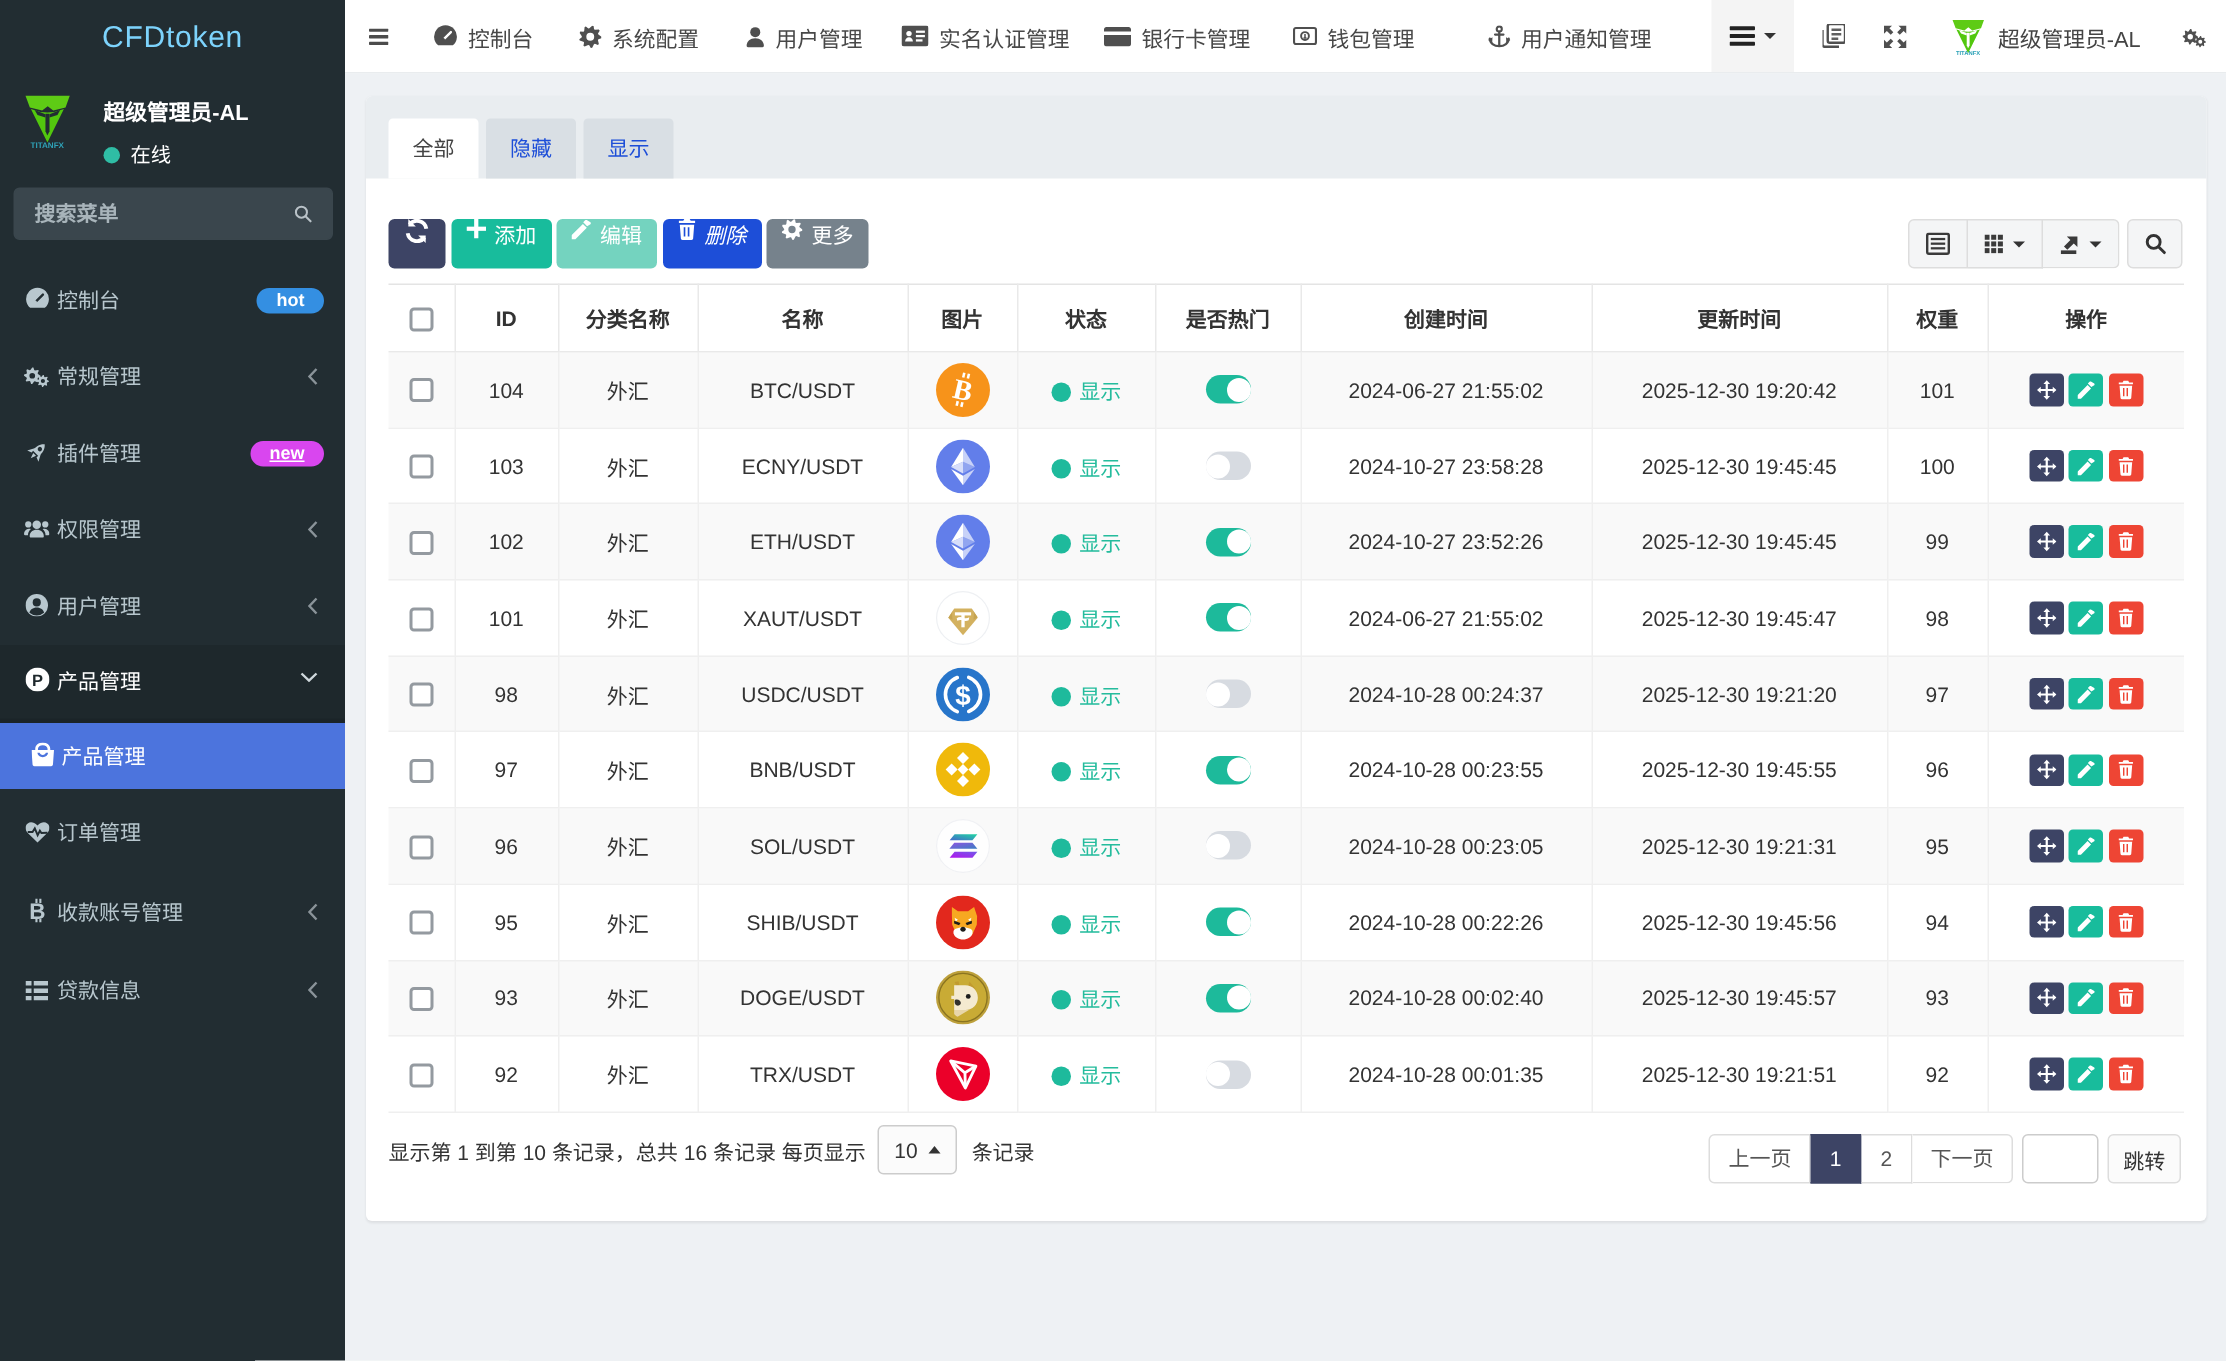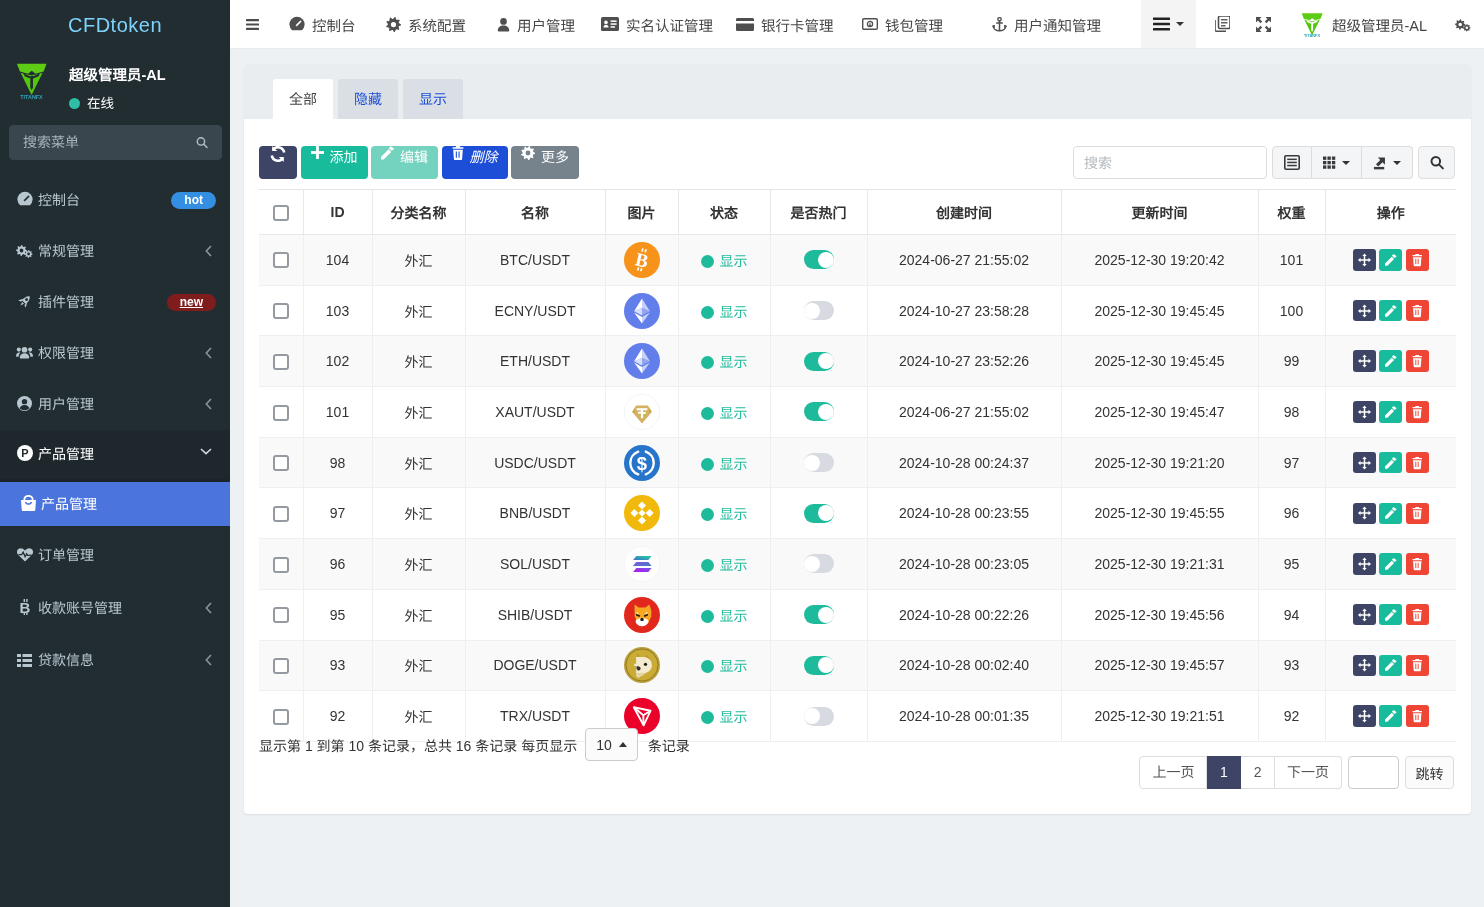--- a/index.html
+++ b/index.html
@@ -7,50 +7,50 @@
 body { background:#eef1f4; }
 .sidebar { position:absolute; left:0; top:0; width:230px; height:907px; background:#222d32; z-index:5; }
 .brand { height:48px; line-height:50px; text-align:center; color:#7dd3fc; font-size:20px; letter-spacing:.5px; }
 .userpanel { height:76.5px; padding:14px 15px 0 15.5px; }
 .userpanel .uimg { float:left; width:31px; height:37px; }
 .userpanel .uinfo { margin-left:53.5px; padding-top:0; }
 .uinfo .n1 { color:#fff; font-weight:bold; font-size:14.5px; margin-bottom:8px; margin-top:1px; }
 .uinfo .n2 { color:#fff; font-size:13.5px; }
 .dot-online { display:inline-block; width:11px; height:11px; border-radius:50%; background:#2fbda5; margin-right:7px; vertical-align:-1px; }
 .sb-search { margin:0 8px 0 9px; position:relative; }
-.sb-search input { width:100%; height:35px; background:#3a464d; border:1px solid #3a464d; border-radius:4px; color:#ccc; padding:0 20px 0 13px; font-size:14px; font-family:"Liberation Sans",sans-serif; }
+.sb-search input { width:100%; height:35px; background:#3a464d; border:1px solid #3a464d; border-radius:4px; color:#ccc; padding:0 20px 0 13px; font-size:14px; font-family:"Liberation Sans",sans-serif;font-weight:bold; }
 .sb-search input::placeholder { color:#a8b4ba; }
 .sb-search .sic { position:absolute; right:14px; top:10px; }
 .menu { list-style:none; margin-top:15px; }
 .menu > li { position:relative; height:51px; line-height:51px; color:#b8c7ce; font-size:14px; }
 .mic { display:inline-block; width:17px; text-align:center; margin:0 5px 0 16px; vertical-align:-2px; }
 .badge { position:absolute; right:14px; top:17px; font-size:12px; font-weight:bold; color:#fff; border-radius:9px; padding:2px 13px 2px; line-height:13px; }
 .badge.hot { background:#348fe2; }
-.badge.new { background:#7f1d1d;text-decoration:underline; }
+.badge.new { background:#d946ef;text-decoration:underline; }
 .chev { position:absolute; right:18px; top:50%; margin-top:-6px; line-height:0; }
 .menu-rest { margin-top:0; }
 .menu-rest > li { height:52px; line-height:52px; }
 .menu-rest > li:first-child { height:56px; line-height:58px; }
 .treeview-open { background:#1b2428; }
 .treeview-open > .tv-head { position:relative; background:#1e282c; color:#fff; height:49px; line-height:49px; font-size:14px; }
 .submenu { list-style:none; padding-top:3px; }
 .submenu li { height:53px; line-height:53px; color:#8aa4af; }
 .submenu li .mic { margin-left:20px; margin-right:4px; }
 .submenu li.active { background:#4c74dd; color:#fff; height:44px; line-height:44px; }
 
 .main { position:absolute; left:230px; top:0; right:0; bottom:0; }
 .topnav { position:relative; height:49px; background:#fff; border-bottom:1px solid #e9ecee; }
 .nav-it { position:absolute; top:0; height:48px; display:flex; align-items:center; color:#484848; font-size:14.5px; white-space:nowrap; }
 .nav-it .ig { margin-right:7px; display:inline-flex; }
 .nr-box { position:absolute; top:0; height:48px; background:#f4f4f4; display:flex; align-items:center; justify-content:center; }
 .caret-d { display:inline-block; width:0; height:0; border-left:4px solid transparent; border-right:4px solid transparent; border-top:4.5px solid #333; }
 .content { position:absolute; left:0; top:49px; right:0; bottom:0; background:#eef1f4; }
 .card { position:absolute; left:14px; top:15px; width:1227px; height:750px; background:#fff; border-radius:4px; box-shadow:0 1px 2px rgba(0,0,0,.08); }
 .card-head { height:55px; background:#e9edf0; border-radius:4px 4px 0 0; padding:15px 15px 0; }
-.tabs { display:flex;margin-left:14px; }
+.tabs { display:flex; }
 .tab { height:40px; line-height:41px; padding:0 16px; font-size:14px; margin-right:5px; border-radius:3px 3px 0 0; }
 .tab.on { background:#fff; color:#444; }
 .tab.off { background:#d9dfe4; color:#1d4ed8; }
 .card-body { position:relative; height:695px; padding:0 15px; }
 .toolbar { position:absolute; left:15px; top:27px; height:33px; display:flex; }
 .btn { height:33px; border:none; border-radius:4px; color:#fff; font-size:14px; display:flex; align-items:flex-start; padding:0 10px; margin-right:3.5px; font-family:"Liberation Sans",sans-serif; }
 .btn svg { margin-right:6px; }
 .btn-dark { background:#3d4465; padding:0 11px; } .btn-dark svg { margin-right:0; }
 .btn-green { background:#18bc9c; }
 .btn-green-dis { background:#74d3bf; }
@@ -80,21 +80,21 @@
 .tg.on { background:#1dba9b; }
 .tg.off { background:#d7dbe1; }
 .tg .k { position:absolute; top:1.5px; width:16px; height:16px; background:#fff; border-radius:50%; }
 .tg.on .k { right:0px; }
 .tg.off .k { left:0px; }
 .acts { display:flex; justify-content:center; }
 .abtn { width:23px; height:21.5px; border-radius:3px; margin:0 1.8px; display:flex; align-items:center; justify-content:center; }
 .a-dark { background:#3d4465; }
 .a-green { background:#18bc9c; }
 .a-red { background:#ee4534; }
-.tfoot-left { position:absolute; left:15px; top:609px; height:33px; display:flex; align-items:center; color:#333; font-size:14px; }
+.tfoot-left { position:absolute; left:15px; top:631px; height:33px; display:flex; align-items:center; color:#333; font-size:14px; }
 .pgsize { display:inline-flex; align-items:center; height:33px; border:1px solid #ccc; border-radius:4px; background:#fbfbfb; padding:0 10px; margin:0 10px 0 8px; }
 .caret-u { display:inline-block; width:0; height:0; border-left:4.5px solid transparent; border-right:4.5px solid transparent; border-bottom:5px solid #333; margin-left:7px; }
 .pager { position:absolute; right:17px; top:637px; height:33px; display:flex; align-items:center; }
 .pg { height:33px; line-height:31px; border:1px solid #ddd; background:#fff; color:#555; padding:0 12px; font-size:14px; }
 .pg + .pg { border-left:none; }
 .pg.first { border-radius:4px 0 0 4px; }
 .pg.last { border-radius:0 4px 4px 0; }
 .pg.num { padding:0 12.5px; }
 .pg.act { background:#3d4465; color:#fff; border-color:#3d4465; }
 .jump-in { width:51px; height:33px; border:1px solid #ccc; border-radius:4px; margin-left:6px; }
@@ -338,21 +338,20 @@
                 <path fill="#fff" d="M0 11.2V14h2.8l8.2-8.2-2.8-2.8zM13.6 3.2c.4-.4.4-1 0-1.4L11.2.4c-.4-.4-1-.4-1.4 0L8.4 1.8l2.8 2.8 2.4-1.4z"></path>
               </svg>编辑</button>
           <button class="btn btn-red-dis"><svg width="12" height="14" viewBox="0 0 12 14" style="width:12px">
                 <path fill="#fff" d="M4.2 0h3.6l.7 1.2h2.9v1.5H.6V1.2h2.9zM1.2 3.8h9.6l-.7 9.1c0 .6-.5 1.1-1.1 1.1H3c-.6 0-1.1-.5-1.1-1.1zM3.8 5.5v6.2h1.1V5.5zm2.7 0v6.2h1.1V5.5z"></path>
               </svg>删除</button>
           <button class="btn btn-grey"><svg width="16" height="16" viewBox="0 0 16 16" style="width:14px;height:14px">
                 <path fill="#fff" d="M16.00 8.00L15.94 9.00L13.74 9.73L13.48 10.44L14.13 13.14L13.44 13.87L11.29 13.02L10.63 13.39L9.39 15.88L8.39 15.99L7.29 13.96L6.55 13.82L4.00 14.93L3.16 14.37L3.63 12.11L3.15 11.53L0.48 10.74L0.20 9.77L2.01 8.33L2.01 7.58L0.48 5.26L0.88 4.34L3.20 4.41L3.68 3.83L4.00 1.07L4.90 0.63L6.63 2.16L7.37 2.03L9.39 0.12L10.37 0.36L10.71 2.64L11.36 3.03L14.13 2.86L14.72 3.67L13.51 5.64L13.77 6.35ZM10.80 8.00A2.8 2.8 0 1 0 5.20 8.00A2.8 2.8 0 1 0 10.80 8.00Z"></path>
               </svg>更多</button>
         </div>
         <div class="search-zone">
-          <input class="s-input" placeholder="搜索" style="">
           <div class="btn-group">
             <div class="bg-btn">
                 <svg width="16" height="15" viewBox="0 0 16 15" style="width:16px">
                   <rect x="0.8" y="0.8" width="14.4" height="13.4" rx="1.2" fill="none" stroke="#3a3a3a" stroke-width="1.6"></rect>
                   <rect x="3.2" y="3.6" width="9.6" height="1.5" fill="#3a3a3a"></rect>
                   <rect x="3.2" y="6.7" width="9.6" height="1.5" fill="#3a3a3a"></rect>
                   <rect x="3.2" y="9.8" width="9.6" height="1.5" fill="#3a3a3a"></rect>
                 </svg>
               </div>
             <div class="bg-btn">

